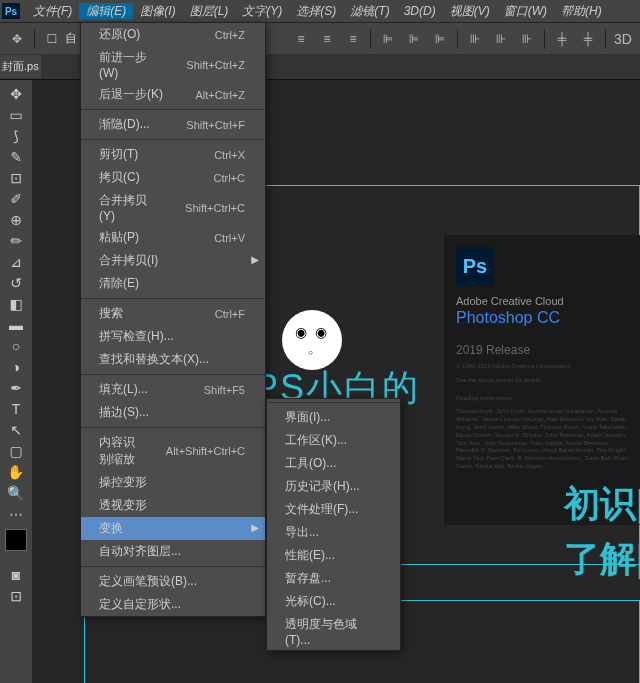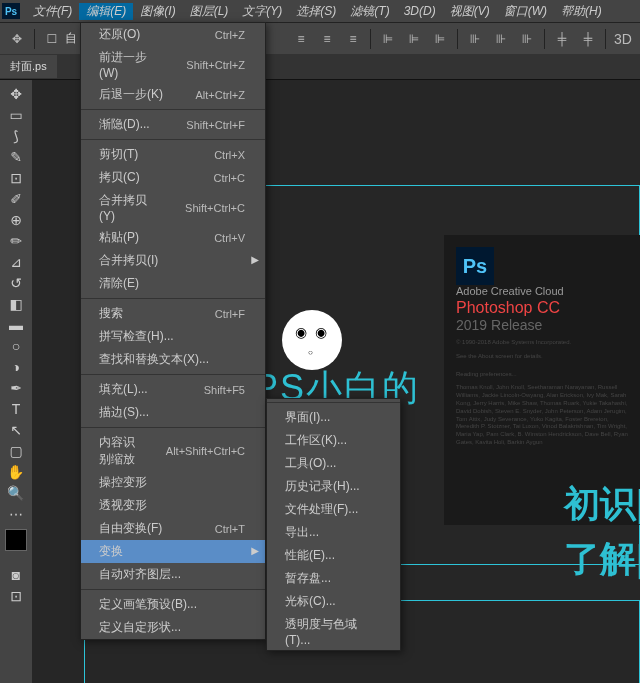--- a/index.html
+++ b/index.html
@@ -5,34 +5,34 @@
 *{margin:0;padding:0;box-sizing:border-box;font-family:"Microsoft YaHei",sans-serif;font-size:12px;color:#ccc;}
 body{background:#2a2a2a;width:640px;height:683px;overflow:hidden;position:relative;}
 .menubar{background:#444;height:22px;display:flex;align-items:center;padding:0 2px;}
 .menubar .ps{background:#001830;color:#4fc3f7;width:18px;height:16px;display:flex;align-items:center;justify-content:center;font-size:10px;font-weight:bold;margin-right:6px;}
 .menubar span{padding:0 7px;cursor:default;font-style:italic;}
 .menubar span.active{background:#0369a1;}
 .toolbar{background:#444;height:32px;border-top:1px solid #222;display:flex;align-items:center;padding:0 4px;}
 .toolbar .tbtn{width:24px;height:24px;display:flex;align-items:center;justify-content:center;margin:0 1px;color:#bbb;}
 .toolbar .sep{width:1px;height:20px;background:#222;margin:0 4px;}
 .tabbar{background:#333;height:26px;display:flex;align-items:center;border-bottom:1px solid #111;}
-.tab{background:#444;padding:4px 10px;font-size:11px;color:#ddd;}
+.tab{background:#444;padding:4px 2px;font-size:11px;color:#ddd;}
 .main{display:flex;height:603px;}
 .tools{width:32px;background:#444;display:flex;flex-direction:column;align-items:center;padding-top:4px;}
 .tools .t{width:26px;height:20px;display:flex;align-items:center;justify-content:center;color:#ccc;font-size:14px;margin-bottom:1px;cursor:pointer;}
 .tools .sw{width:22px;height:22px;background:#000;border:1px solid #666;margin-top:4px;position:relative;}
 .tools .sw::after{content:"";position:absolute;width:22px;height:22px;background:#fff;border:1px solid #666;left:6px;top:6px;z-index:-1;}
 .canvas{flex:1;background:#262626;position:relative;overflow:hidden;}
 .artboard{position:absolute;left:52px;top:105px;width:556px;height:380px;border:1px solid #2dc4d8;}
 .artboard2{position:absolute;left:52px;top:520px;width:556px;height:163px;border:1px solid #2dc4d8;border-bottom:none;}
 .splash{position:absolute;right:0;top:155px;width:196px;height:290px;background:#1a1a1a;padding:12px;}
 .splash .psbig{background:#001830;color:#4fc3f7;width:38px;height:38px;display:flex;align-items:center;justify-content:center;font-size:20px;font-weight:bold;}
-.splash .l1{font-size:11px;color:#999;}
-.splash .l2{font-size:16px;color:#ef4444;margin-top:2px;}
-.splash .l3{font-size:14px;color:#666;margin-top:0;}
+.splash .l1{margin-top:10px;font-size:11px;color:#999;}
+.splash .l2{font-size:16px;color:#3b82f6;margin-top:2px;}
+.splash .l3{font-size:12px;color:#666;margin-top:16px;}
 .splash .tiny{font-size:6px;color:#444;line-height:1.3;margin-top:6px;}
 .face{position:absolute;left:250px;top:230px;width:60px;height:60px;background:#fff;border-radius:50%;}
 .face::before{content:"◉ ◉";position:absolute;color:#000;font-size:14px;left:13px;top:14px;letter-spacing:2px;}
 .face::after{content:"○";position:absolute;color:#000;font-size:8px;left:26px;top:38px;}
 .bigtext{position:absolute;left:222px;top:284px;font-size:36px;color:#2ec0d3;font-weight:300;letter-spacing:2px;}
 .play{position:absolute;right:128px;top:330px;width:26px;height:26px;border:2px solid #2ec0d3;border-radius:50%;}
 .play::after{content:"";position:absolute;left:9px;top:6px;border-left:8px solid #2ec0d3;border-top:5px solid transparent;border-bottom:5px solid transparent;}
 .vbar{position:absolute;right:168px;top:313px;width:2px;height:60px;background:#2ec0d3;}
 .cyan1{position:absolute;right:-6px;top:400px;font-size:36px;color:#2ec0d3;font-weight:bold;}
 .cyan2{position:absolute;right:-6px;top:455px;font-size:36px;color:#2ec0d3;font-weight:bold;}
@@ -205,24 +205,20 @@
     <div class="mi">
       <span>内容识别缩放</span>
       <span class="sc">Alt+Shift+Ctrl+C</span>
     </div>
     <div class="mi">
       <span>操控变形</span>
     </div>
     <div class="mi">
       <span>透视变形</span>
     </div>
-    <div class="mi">
-      <span>自由变换(F)</span>
-      <span class="sc">Ctrl+T</span>
-    </div>
     <div class="mi hl">
       <span>变换</span>
       <span class="arr">▶</span>
     </div>
     <div class="mi">
       <span>自动对齐图层...</span>
     </div>
     <div class="sep"></div>
     <div class="mi">
       <span>定义画笔预设(B)...</span>

